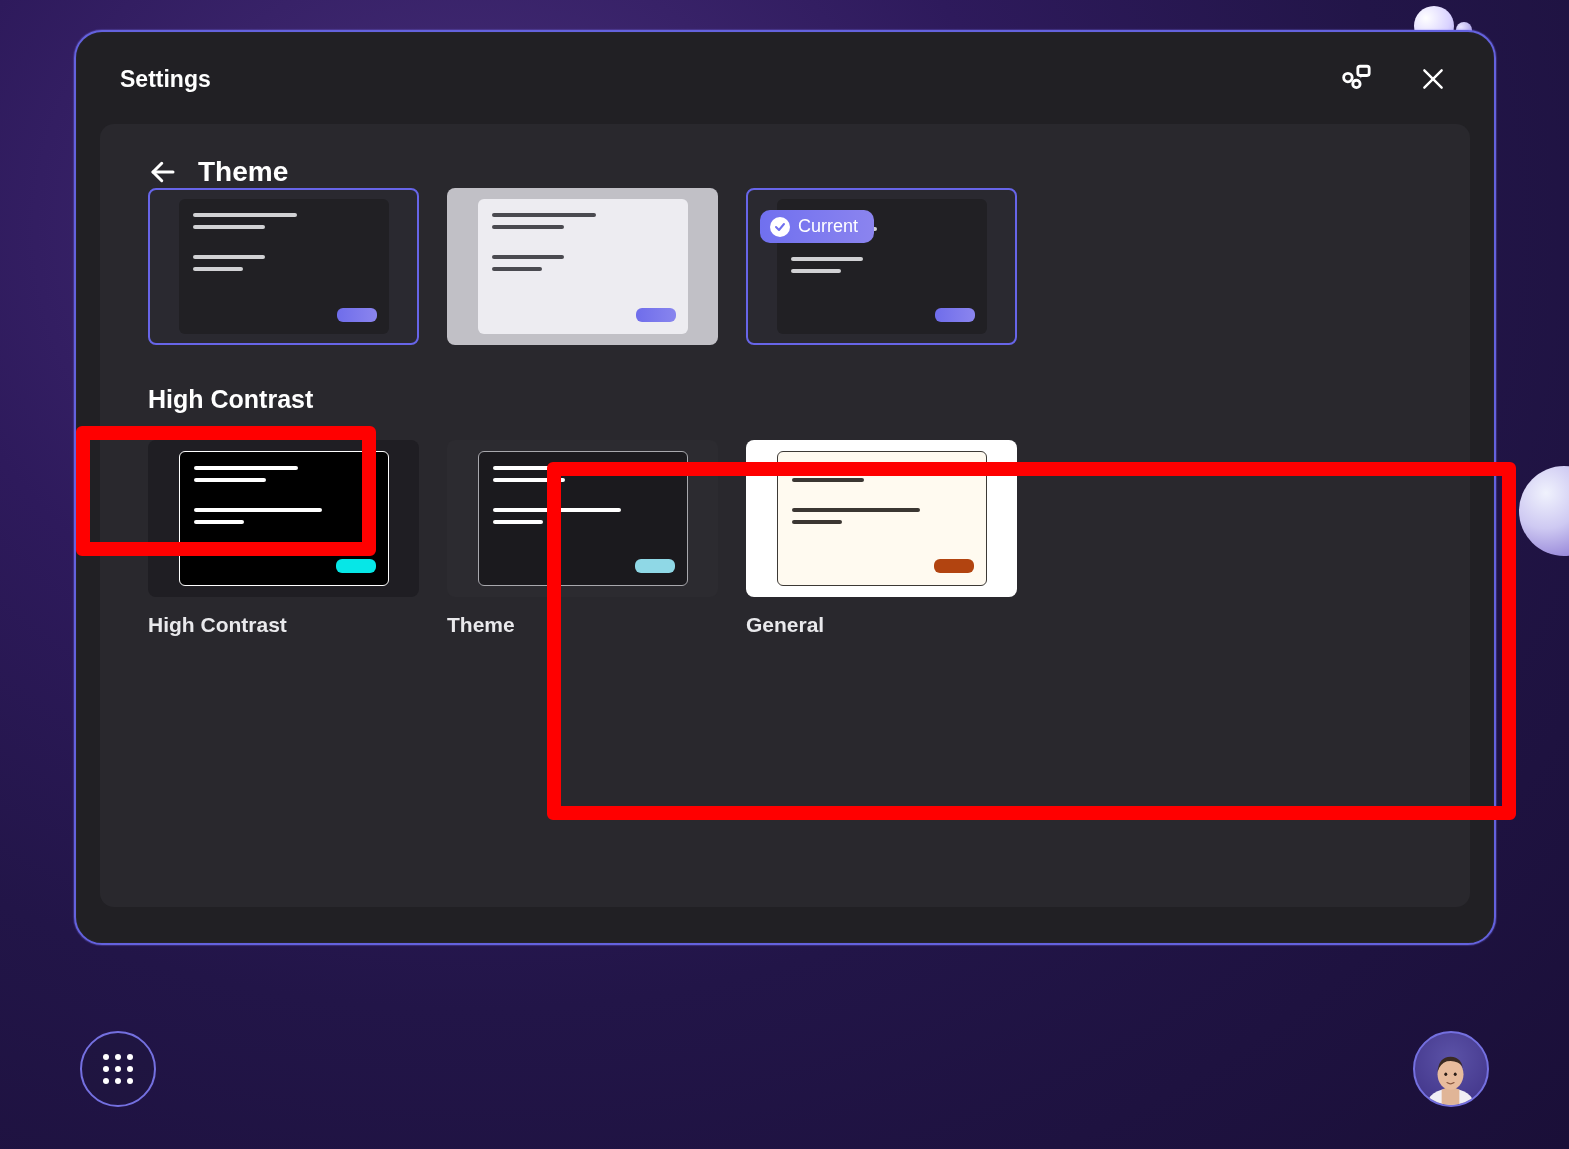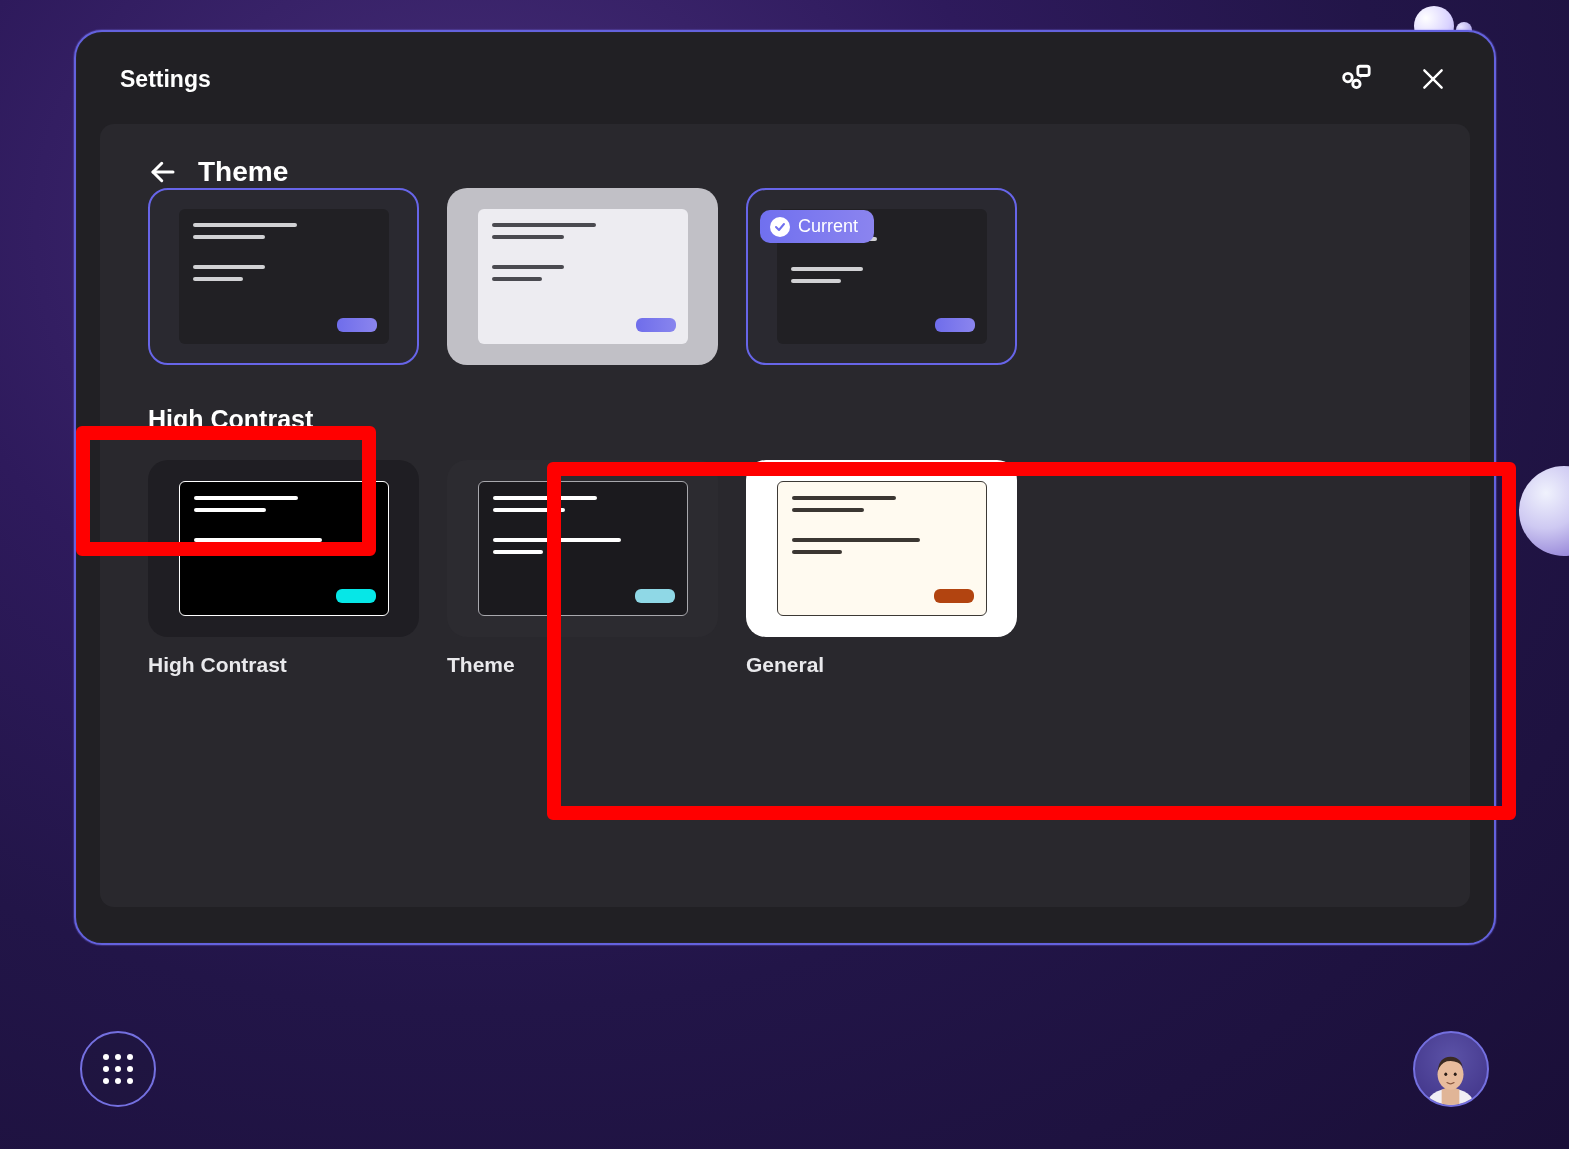--- a/index.html
+++ b/index.html
@@ -128,22 +128,22 @@
     }
 
     
     .theme-row {
       display: flex;
       gap: 28px;
       margin-bottom: 40px;
     }
     .theme-card {
       width: 271px;
-      height: 177px;
-      border-radius: 20px;
+      height: 157px;
+      border-radius: 8px;
       position: relative;
       cursor: pointer;
       border: 2px solid transparent;
       overflow: hidden;
       display: flex;
       align-items: center;
       justify-content: center;
     }
     .theme-card.selected {
       border: 2px solid #6765e8;

